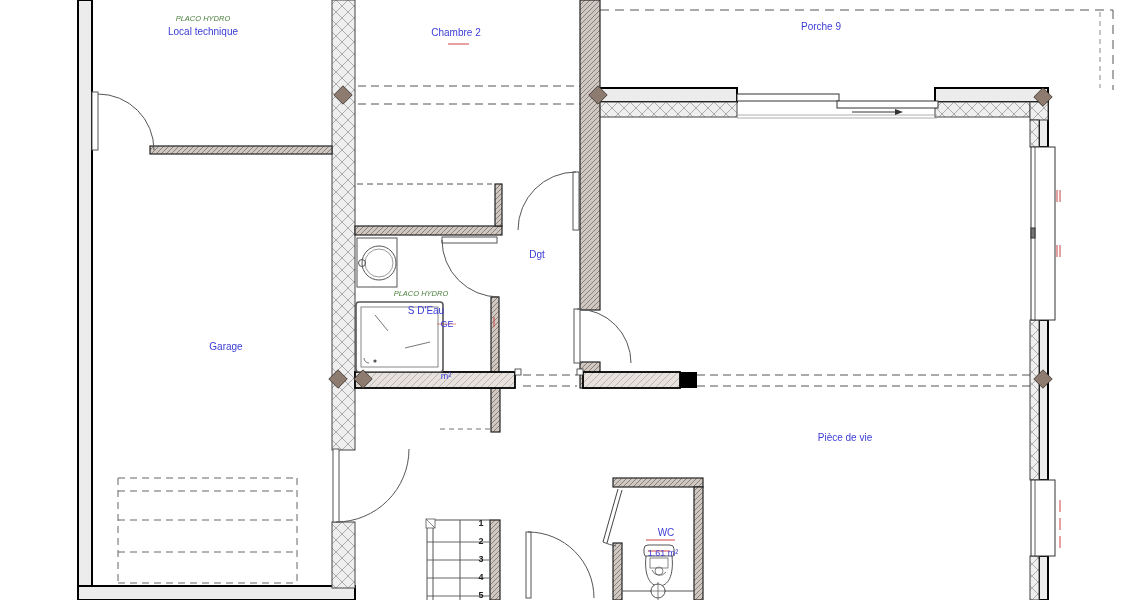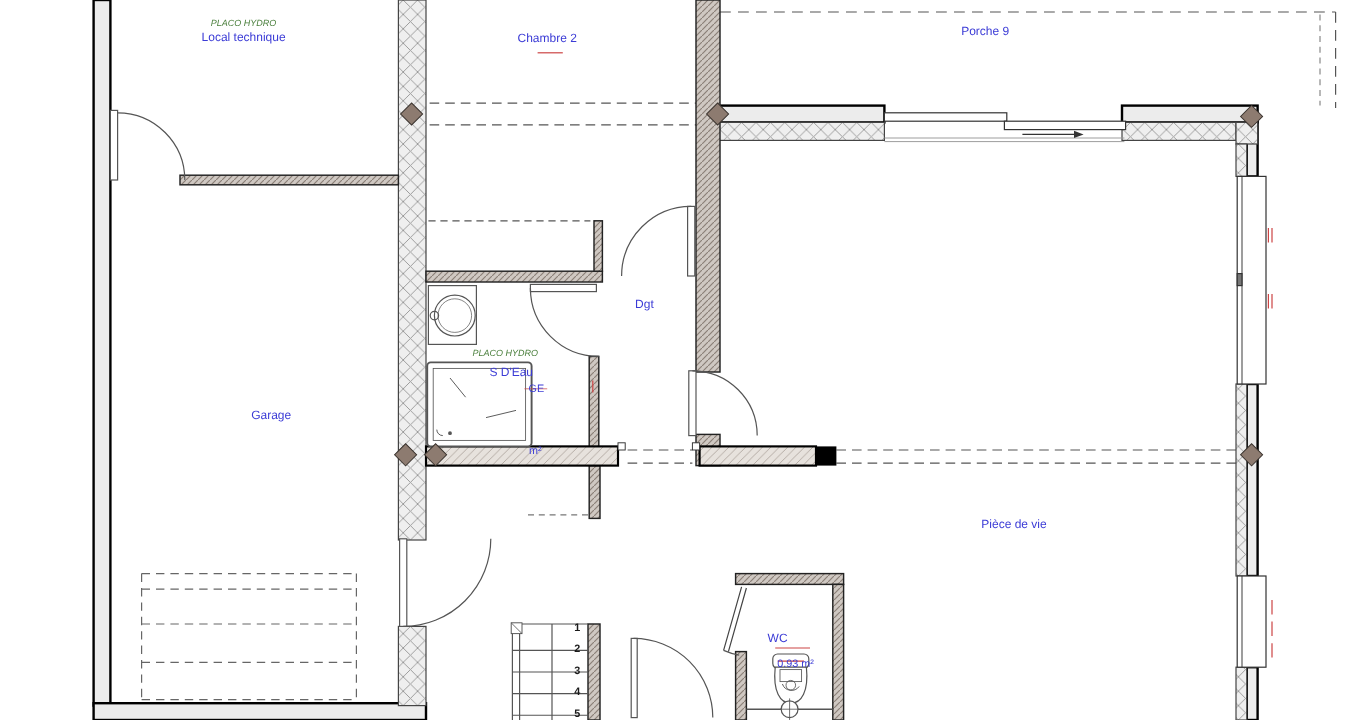--- a/index.html
+++ b/index.html
@@ -204,22 +204,22 @@
 <div class="lbl" style="left:203px;top:32px;">Local technique</div>
 <div class="lbl" style="left:456px;top:33px;">Chambre 2</div>
 <div class="lbl" style="left:821px;top:27px;">Porche 9</div>
 <div class="lbl" style="left:226px;top:347px;">Garage</div>
 <div class="lbl" style="left:537px;top:255px;">Dgt</div>
 <div class="lbl green" style="left:421px;top:294px;">PLACO HYDRO</div>
 <div class="lbl" style="left:426px;top:311px;">S D'Eau</div>
 <div class="lbl small" style="left:447px;top:324px;">GE</div>
 <div class="lbl small" style="left:446px;top:336px;margin-top:40px;">m²</div>
 <div class="lbl" style="left:845px;top:438px;">Pièce de vie</div>
-<div class="lbl" style="left:648px;top:533px;text-align:right;">WC</div>
-<div class="lbl small" style="left:663px;top:553px;">0.93 m²</div>
+<div class="lbl" style="left:666px;top:533px;text-align:right;">WC</div>
+<div class="lbl small" style="left:663px;top:553px;">1.61 m²</div>
 
 <div class="tread" style="left:481px;top:523px;">1</div>
 <div class="tread" style="left:481px;top:541px;">2</div>
 <div class="tread" style="left:481px;top:559px;">3</div>
 <div class="tread" style="left:481px;top:577px;">4</div>
 <div class="tread" style="left:481px;top:595px;">5</div>
 
 </div>
 
 </body></html>

